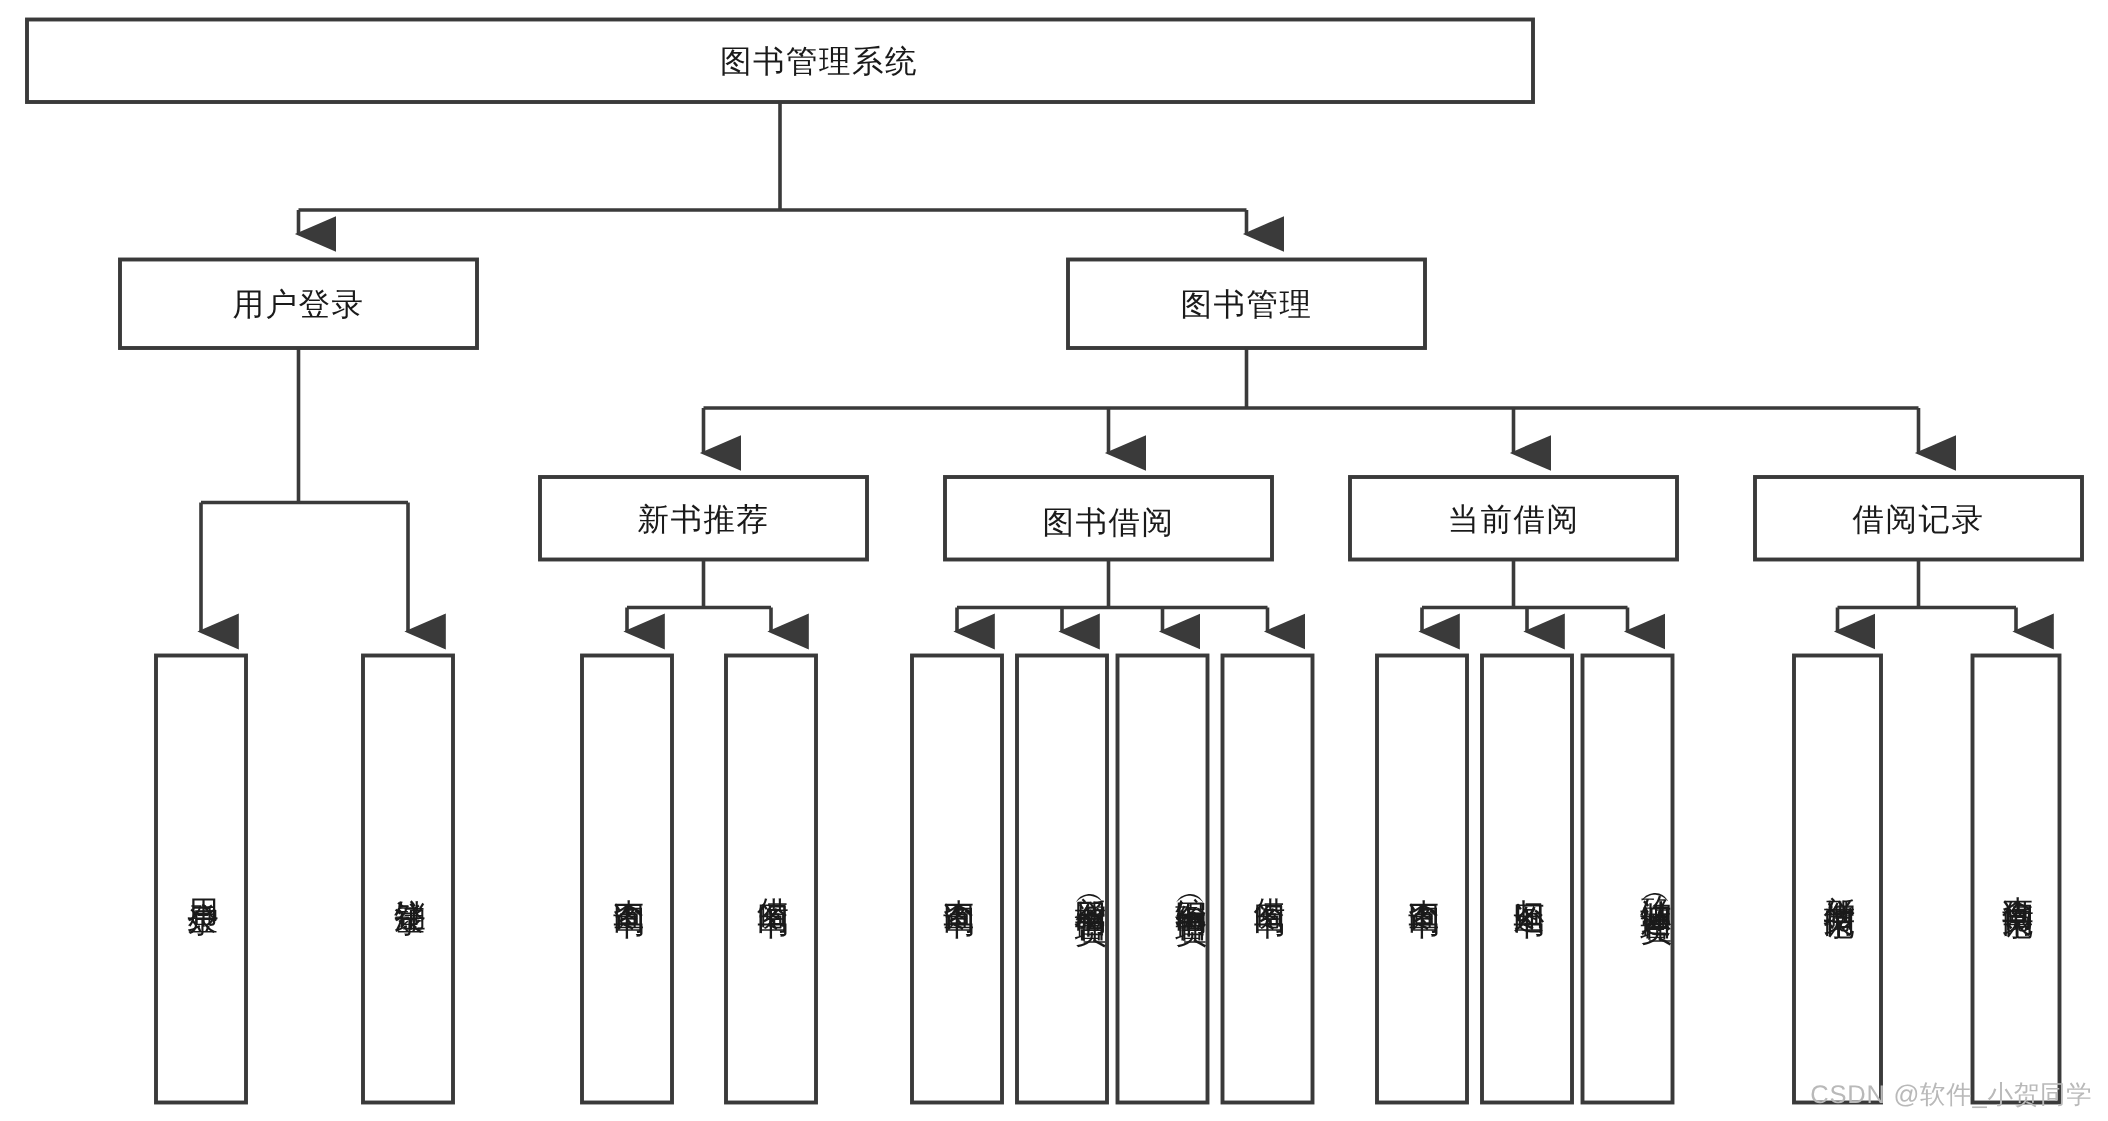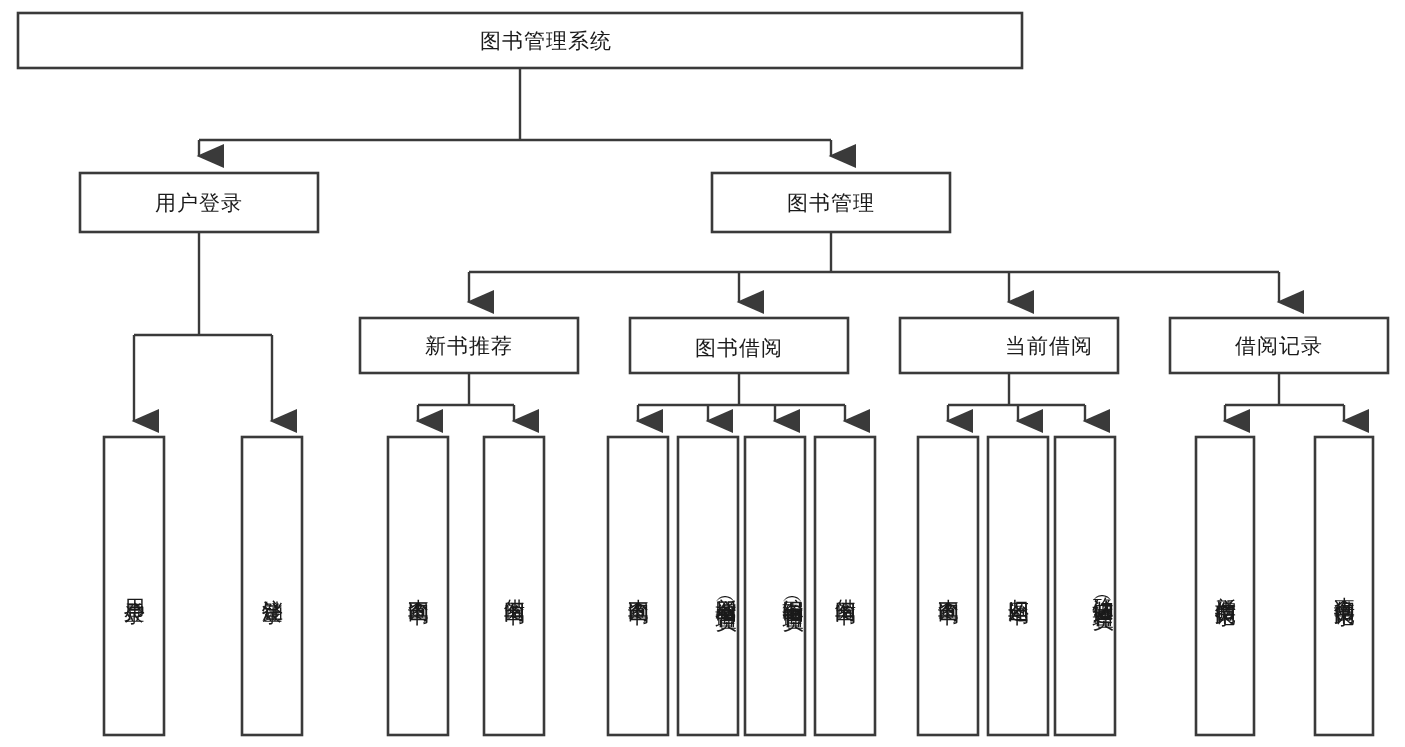--- a/index.html
+++ b/index.html
@@ -180,35 +180,36 @@
     </g>
   </svg>
 
   <div class="hlabel-wrap" style="left:18px; top:13px; width:1056px; height:55px;">图书管理系统</div>
 
   <div class="hlabel-wrap" style="left:80px; top:173px; width:238px; height:59px;">用户登录</div>
   <div class="hlabel-wrap" style="left:712px; top:173px; width:238px; height:59px;">图书管理</div>
 
   <div class="hlabel-wrap" style="left:360px; top:318px; width:218px; height:55px;border-radius:20px;">新书推荐</div>
   <div class="hlabel-wrap" style="left:630px; top:318px; width:218px; height:59px;">图书借阅</div>
-  <div class="hlabel-wrap" style="left:900px; top:318px; width:218px; height:55px;padding-left:40px;">当前借阅</div>
+  <div class="hlabel-wrap" style="left:900px; top:318px; width:218px; height:55px;">当前借阅</div>
   <div class="hlabel-wrap" style="left:1170px; top:318px; width:218px; height:55px;">借阅记录</div>
 
   <div class="vlabel-wrap" style="left:104px; top:437px; width:60px; height:298px;">用户登录</div>
   <div class="vlabel-wrap" style="left:242px; top:437px; width:60px; height:298px;">注销登录</div>
 
   <div class="vlabel-wrap" style="left:388px; top:437px; width:60px; height:298px;">查询图书</div>
   <div class="vlabel-wrap" style="left:484px; top:437px; width:60px; height:298px;">借阅图书</div>
 
   <div class="vlabel-wrap" style="left:608px; top:437px; width:60px; height:298px;">查询图书</div>
   <div class="vlabel-wrap" style="left:678px; top:437px; width:60px; height:298px; align-items:flex-start; padding-top:8px; box-sizing:border-box;">新增图书（管理员）</div>
   <div class="vlabel-wrap" style="left:745px; top:437px; width:60px; height:298px; align-items:flex-start; padding-top:8px; box-sizing:border-box;">编辑图书（管理员）</div>
   <div class="vlabel-wrap" style="left:815px; top:437px; width:60px; height:298px;">借阅图书</div>
 
   <div class="vlabel-wrap" style="left:918px; top:437px; width:60px; height:298px;">查询图书</div>
   <div class="vlabel-wrap" style="left:988px; top:437px; width:60px; height:298px;">归还图书</div>
   <div class="vlabel-wrap" style="left:1055px; top:437px; width:60px; height:298px; align-items:flex-start; padding-top:6px; box-sizing:border-box;">确认归还（管理员）</div>
 
   <div class="vlabel-wrap" style="left:1196px; top:437px; width:58px; height:298px;">新增借阅记录</div>
   <div class="vlabel-wrap" style="left:1315px; top:437px; width:58px; height:298px;">查询借阅记录</div>
 
+  <div id="watermark">CSDN @软件_小贺同学</div>
 
 </div>
 
 </body></html>

